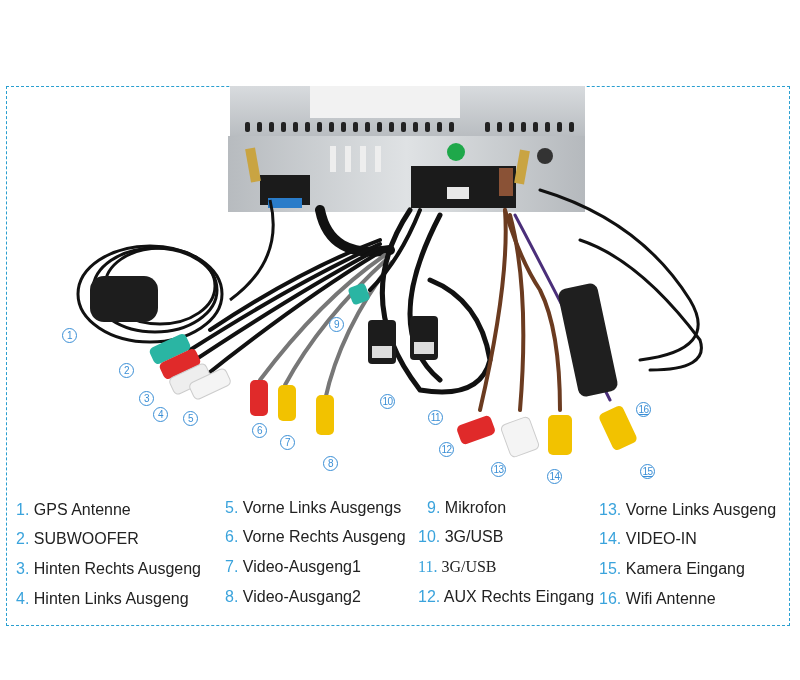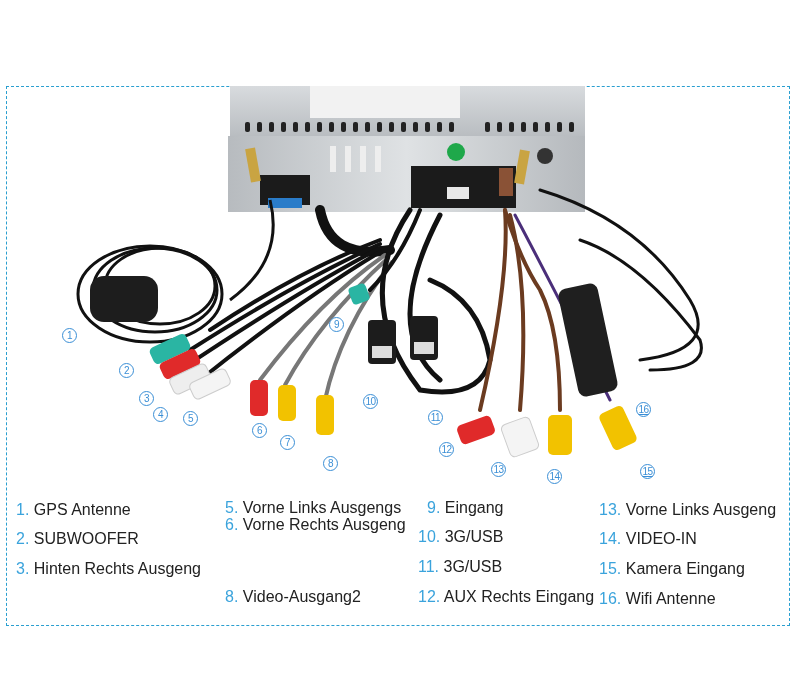--- a/index.html
+++ b/index.html
@@ -137,39 +137,41 @@
 
 <div class="callout" style="left:62px;top:328px;">1</div>
 <div class="callout" style="left:119px;top:363px;">2</div>
 <div class="callout" style="left:139px;top:391px;">3</div>
 <div class="callout" style="left:153px;top:407px;">4</div>
 <div class="callout" style="left:183px;top:411px;">5</div>
 <div class="callout" style="left:252px;top:423px;">6</div>
 <div class="callout" style="left:280px;top:435px;">7</div>
 <div class="callout" style="left:323px;top:456px;">8</div>
 <div class="callout" style="left:329px;top:317px;">9</div>
-<div class="callout" style="left:363px;top:394px;">10</div>
+<div class="callout" style="left:380px;top:394px;">10</div>
 <div class="callout" style="left:428px;top:410px;">11</div>
 <div class="callout" style="left:439px;top:442px;">12</div>
 <div class="callout" style="left:491px;top:462px;">13</div>
 <div class="callout" style="left:547px;top:469px;">14</div>
 <div class="callout" style="left:640px;top:464px;text-decoration:underline;">15</div>
 <div class="callout" style="left:636px;top:402px;text-decoration:underline;">16</div>
 
 <div class="legend">
   <div class="leg-item" style="left:16px;top:3px;"><span class="num">1.</span> <span>GPS Antenne</span></div>
   <div class="leg-item" style="left:16px;top:32px;"><span class="num">2.</span> <span>SUBWOOFER</span></div>
   <div class="leg-item" style="left:16px;top:62px;"><span class="num">3.</span> <span>Hinten Rechts Ausgeng</span></div>
+  <div class="leg-item" style="left:16px;top:92px;"><span class="num">4.</span> <span>Hinten Links Ausgeng</span></div>
 
   <div class="leg-item" style="left:225px;top:1px;"><span class="num">5.</span> <span>Vorne Links Ausgengs</span></div>
-  <div class="leg-item" style="left:225px;top:18px;"><span class="num">6.</span> <span>Vorne Rechts Ausgeng</span></div>
+  <div class="leg-item" style="left:225px;top:30px;"><span class="num">6.</span> <span>Vorne Rechts Ausgeng</span></div>
+  <div class="leg-item" style="left:225px;top:60px;"><span class="num">7.</span> <span>Video-Ausgeng1</span></div>
   <div class="leg-item" style="left:225px;top:90px;"><span class="num">8.</span> <span>Video-Ausgang2</span></div>
 
-  <div class="leg-item" style="left:427px;top:1px;"><span class="num">9.</span> <span>Eingang</span></div>
+  <div class="leg-item" style="left:427px;top:1px;"><span class="num">9.</span> <span>Mikrofon</span></div>
   <div class="leg-item" style="left:418px;top:30px;"><span class="num">10.</span> <span>3G/USB</span></div>
-  <div class="leg-item" style="left:418px;top:60px;"><span class="num">11.</span> <span>3G/USB</span></div>
+  <div class="leg-item" style="left:418px;top:60px;font-family:Liberation Serif, serif;"><span class="num">11.</span> <span>3G/USB</span></div>
   <div class="leg-item" style="left:418px;top:90px;"><span class="num">12.</span> <span>AUX Rechts Eingang</span></div>
 
   <div class="leg-item" style="left:599px;top:3px;"><span class="num">13.</span> <span>Vorne Links Ausgeng</span></div>
   <div class="leg-item" style="left:599px;top:32px;"><span class="num">14.</span> <span>VIDEO-IN</span></div>
   <div class="leg-item" style="left:599px;top:62px;"><span class="num">15.</span> <span>Kamera Eingang</span></div>
   <div class="leg-item" style="left:599px;top:92px;"><span class="num">16.</span> <span>Wifi Antenne</span></div>
 </div>
 
 </body></html>

